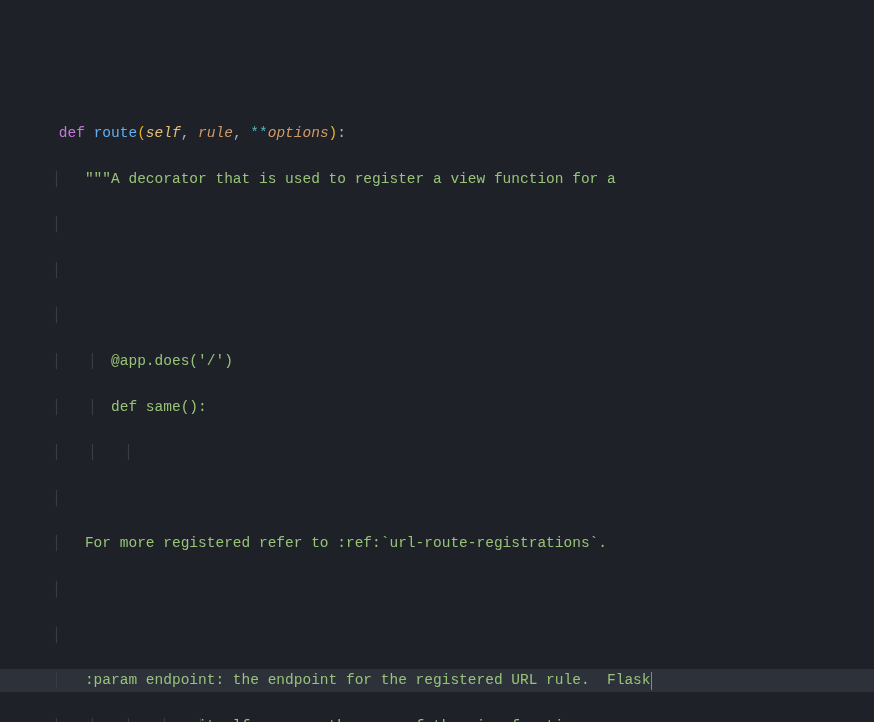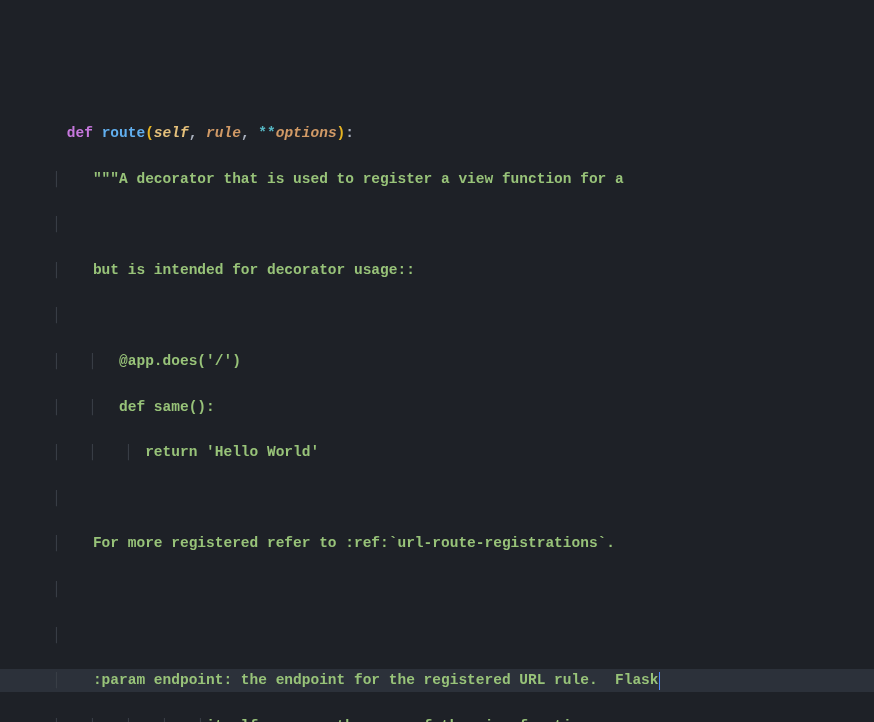--- a/index.html
+++ b/index.html
@@ -9,24 +9,23 @@
     font-size: 14.5px;
     line-height: 22.8px;
     color: #abb2bf;
     padding: 8px 0;
     white-space: pre;
     overflow: hidden;
     width: 874px;
     height: 722px;
   }
   .line {
-    padding-left: 32px;
+    padding-left: 24px;
     position: relative;
     height: 22.8px;
-    font-weight: bold;
   }
   .line.highlighted {
     background: #2c313a;
   }
   .guide {
     position: absolute;
     color: #3b4048;
     user-select: none;
   }
   .kw-def { color: #c678dd; }
@@ -50,25 +49,25 @@
 </style>
 </head>
 <body>
 
 
 
 <div>
 <div class="line">    <span class="kw-def">def</span> <span class="fn-name">route</span><span class="paren">(</span><span class="self">self</span><span class="comma">, </span><span class="param">rule</span><span class="comma">, </span><span class="op">**</span><span class="param">options</span><span class="paren">)</span><span class="colon">:</span></div>
 <div class="line">    <span class="guide" style="left:52px">│</span>   <span class="docstring">"""A decorator that is used to register a view function for a</span></div>
 <div class="line">    <span class="guide" style="left:52px">│</span>   </div>
-<div class="line">    <span class="guide" style="left:52px">│</span>   <span class="docstring">but is intended for decorator usage::</span></div>
+<div class="line">    <span class="guide" style="left:52px">│</span>   </div>
 <div class="line">    <span class="guide" style="left:52px">│</span></div>
 <div class="line">    <span class="guide" style="left:52px">│</span>   <span class="guide" style="left:88px">│</span>   <span class="docstring">@app.does('/')</span></div>
 <div class="line">    <span class="guide" style="left:52px">│</span>   <span class="guide" style="left:88px">│</span>   <span class="docstring">def same():</span></div>
-<div class="line">    <span class="guide" style="left:52px">│</span>   <span class="guide" style="left:88px">│</span>   <span class="guide" style="left:124px">│</span>   <span class="docstring">return 'Hello World'</span></div>
+<div class="line">    <span class="guide" style="left:52px">│</span>   <span class="guide" style="left:88px">│</span>   <span class="guide" style="left:124px">│</span>   </div>
 <div class="line">    <span class="guide" style="left:52px">│</span></div>
 <div class="line">    <span class="guide" style="left:52px">│</span>   <span class="docstring">For more registered refer to :ref:`url-route-registrations`.</span></div>
 <div class="line">    <span class="guide" style="left:52px">│</span></div>
 <div class="line">    <span class="guide" style="left:52px">│</span>   </div>
 <div class="line highlighted">    <span class="guide" style="left:52px">│</span>   <span class="docstring">:param endpoint: the endpoint for the registered URL rule.  Flask</span><span class="cursor"></span></div>
 <div class="line">    <span class="guide" style="left:52px">│</span>   <span class="guide" style="left:88px">│</span>   <span class="guide" style="left:124px">│</span>   <span class="guide" style="left:160px">│</span>   <span class="guide" style="left:196px">│</span>    <span class="docstring">itself assumes the name of the view function as</span></div>
 
 
 
 

